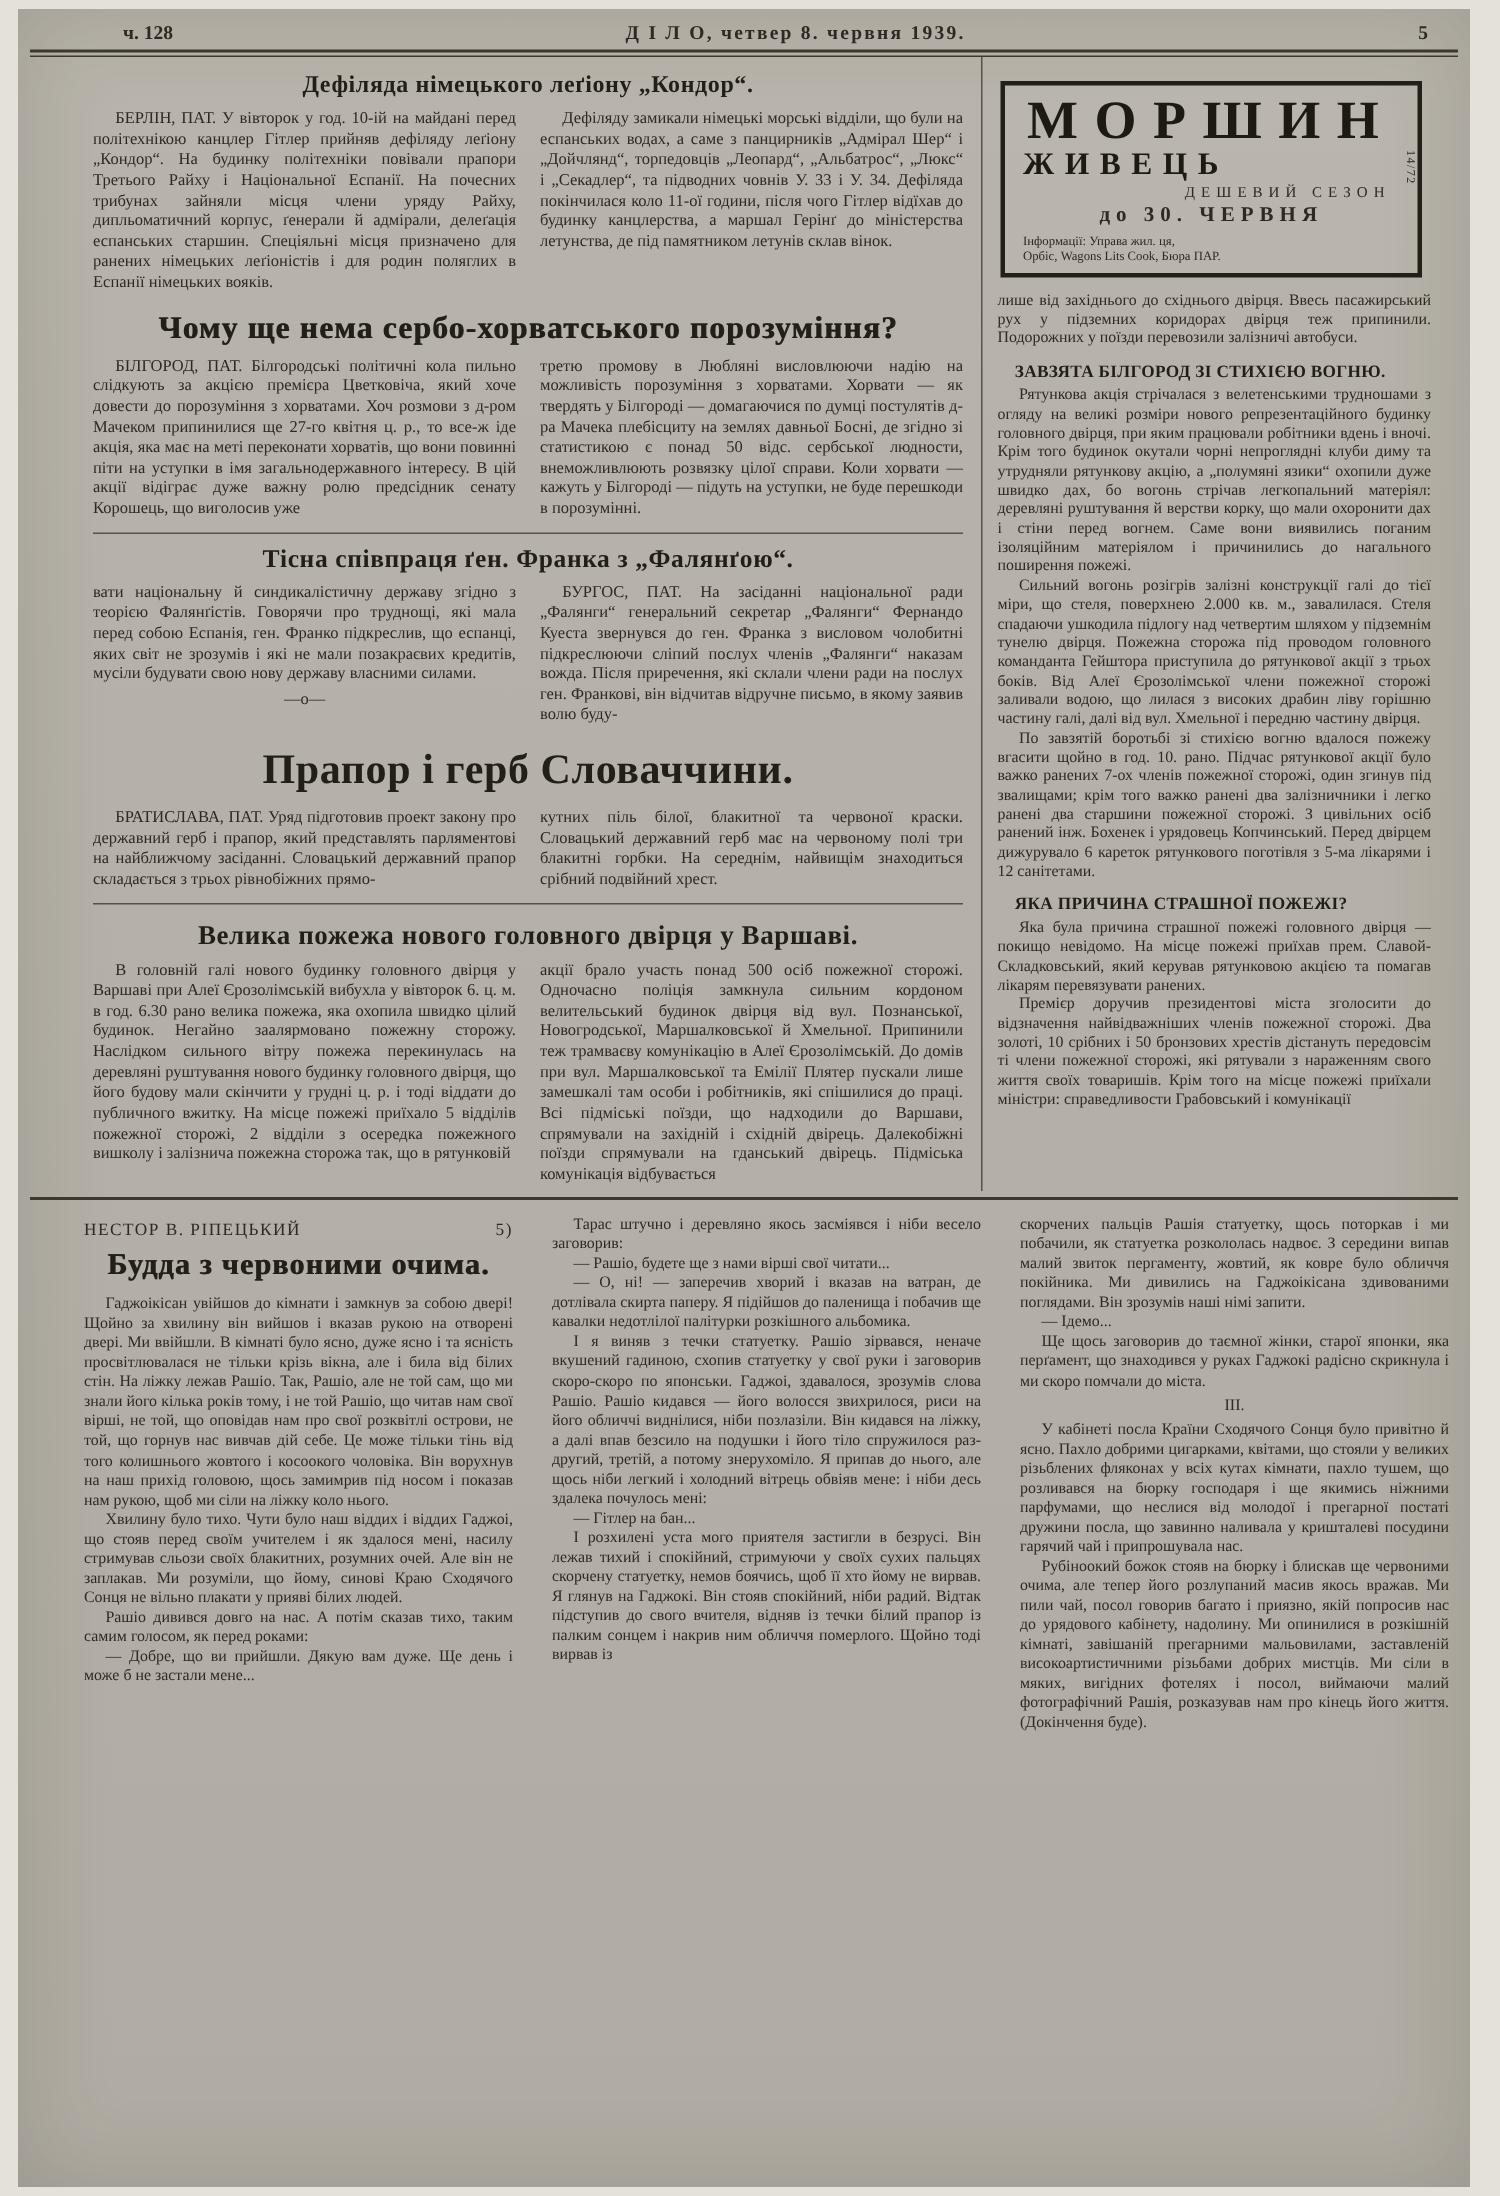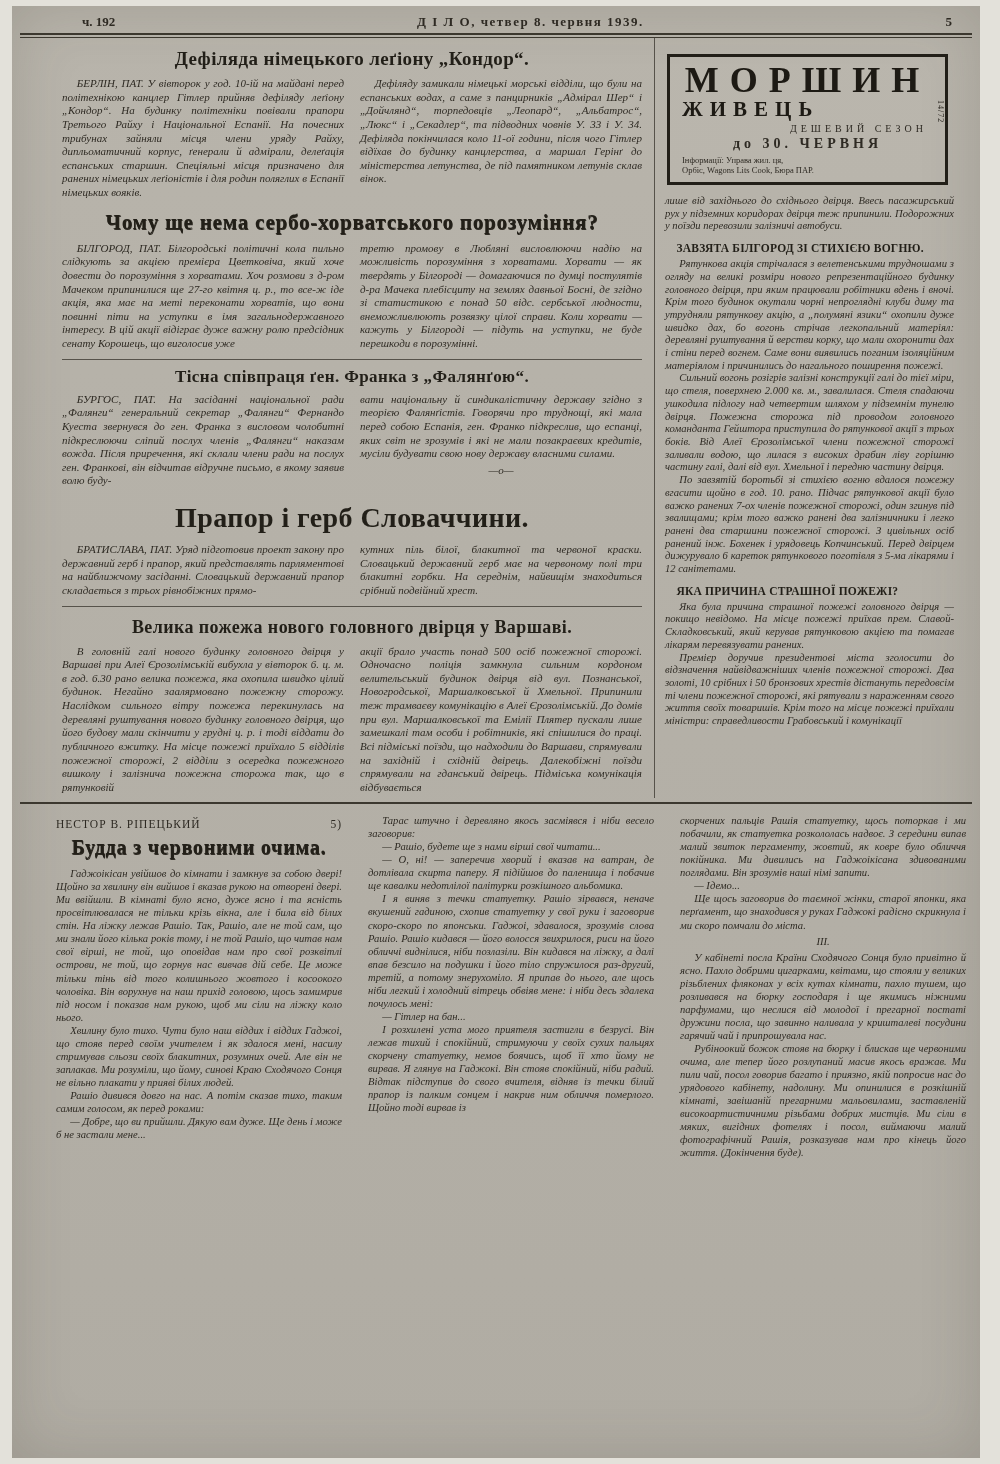--- a/index.html
+++ b/index.html
@@ -20,26 +20,26 @@
     padding:8px 28px 3px 70px;font-weight:bold;font-size:13px;
   }
   .masthead{letter-spacing:1.5px;}
   .rule-double{margin:0 8px;border-top:2px solid #3c382f;border-bottom:1px solid #3c382f;height:2px;}
   .rule{margin:4px 8px 0;border-top:2px solid #3c382f;}
   
   .content{display:flex;align-items:stretch;padding-left:50px;}
   .left-area{width:592px;padding-right:12px;box-sizing:border-box;}
   .sidebar{width:306px;border-left:1px solid #56524a;padding:0 6px 0 10px;box-sizing:border-box;}
   
-  .body p{margin:0;text-indent:1.35em;text-align:justify;font-size:11px;line-height:1.24;font-style:italic;}
+  .body p{margin:0;text-indent:1.35em;text-align:justify;font-size:11px;line-height:1.24;}
   .body p.ni{text-indent:0;}
   .body p.c{text-indent:0;text-align:center;margin:3px 0;}
   .cols2{display:flex;gap:16px;}
   .col{flex:1;min-width:0;}
-  .h1{text-align:center;font-weight:bold;font-size:19px;margin:10px 0 7px;letter-spacing:.4px;color:#221f18;}
+  .h1{text-align:center;font-weight:bold;font-size:16px;margin:10px 0 7px;letter-spacing:.4px;color:#221f18;}
   .h1.mid{font-size:17px;margin:7px 0 6px;}
   .h1.big{font-size:28px;margin:14px 0 9px;}
   .grunge{font-weight:900;letter-spacing:.8px;text-shadow:.5px .5px 0 #2e2a23;}
   .art.ruled{border-top:1px solid #56524a;margin-top:8px;}
   .art{margin-bottom:4px;}
   
   .adbox{
     position:relative;border:3px solid #221f18;margin:16px 6px 10px 2px;
     padding:5px 12px 6px;background:rgba(255,255,255,.03);
   }
@@ -57,21 +57,21 @@
   .story .body p{font-size:10.6px;line-height:1.23;}
   .author-row{display:flex;justify-content:space-between;font-size:11.5px;letter-spacing:1px;margin:4px 0 2px;}
   .story-title{font-size:20px;text-align:center;margin:6px 0 8px;color:#221f18;}
 </style>
 </head>
 <body>
 
 <div class="page">
 
   <header class="masthead-row">
-    <span>ч. 192</span>
+    <span>ч. 128</span>
     <span class="masthead">Д І Л О,  четвер 8. червня 1939.</span>
     <span>5</span>
   </header>
   <div class="rule-double"></div>
 
   <div class="content">
 
     <main class="left-area">
 
       <article class="art">
@@ -95,25 +95,25 @@
           <div class="col body">
               <p class="ni">третю промову в Любляні висловлюючи надію на можливість порозуміння з хорватами. Хорвати — як твердять у Білгороді — домагаючися по думці постулятів д-ра Мачека плебісциту на землях давньої Босні, де згідно зі статистикою є понад 50 відс. сербської людности, внеможливлюють розвязку цілої справи. Коли хорвати — кажуть у Білгороді — підуть на уступки, не буде перешкоди в порозумінні.</p>
             </div>
         </div>
       </article>
 
       <article class="art ruled">
         <h1 class="h1 mid">Тісна співпраця ґен. Франка з „Фалянґою“.</h1>
         <div class="cols2">
           <div class="col body">
-              <p>БУРГОС, ПАТ. На засіданні національної ради „Фалянги“ генеральний секретар „Фалянги“ Фернандо Куеста звернувся до ген. Франка з висловом чолобитні підкреслюючи сліпий послух членів „Фалянги“ наказам вожда. Після приречення, які склали члени ради на послух ген. Франкові, він відчитав відручне письмо, в якому заявив волю буду-</p>
-            </div>
-          <div class="col body">
               <p class="ni">вати національну й синдикалістичну державу згідно з теорією Фалянґістів. Говорячи про труднощі, які мала перед собою Еспанія, ген. Франко підкреслив, що еспанці, яких світ не зрозумів і які не мали позакраєвих кредитів, мусіли будувати свою нову державу власними силами.</p>
               <p class="c">—о—</p>
+            </div>
+          <div class="col body">
+              <p>БУРГОС, ПАТ. На засіданні національної ради „Фалянги“ генеральний секретар „Фалянги“ Фернандо Куеста звернувся до ген. Франка з висловом чолобитні підкреслюючи сліпий послух членів „Фалянги“ наказам вожда. Після приречення, які склали члени ради на послух ген. Франкові, він відчитав відручне письмо, в якому заявив волю буду-</p>
             </div>
         </div>
       </article>
 
       <article class="art">
         <h1 class="h1 big">Прапор і герб Словаччини.</h1>
         <div class="cols2">
           <div class="col body">
               <p>БРАТИСЛАВА, ПАТ. Уряд підготовив проект закону про державний герб і прапор, який представлять парляментові на найближчому засіданні. Словацький державний прапор складається з трьох рівнобіжних прямо-</p>
             </div>

